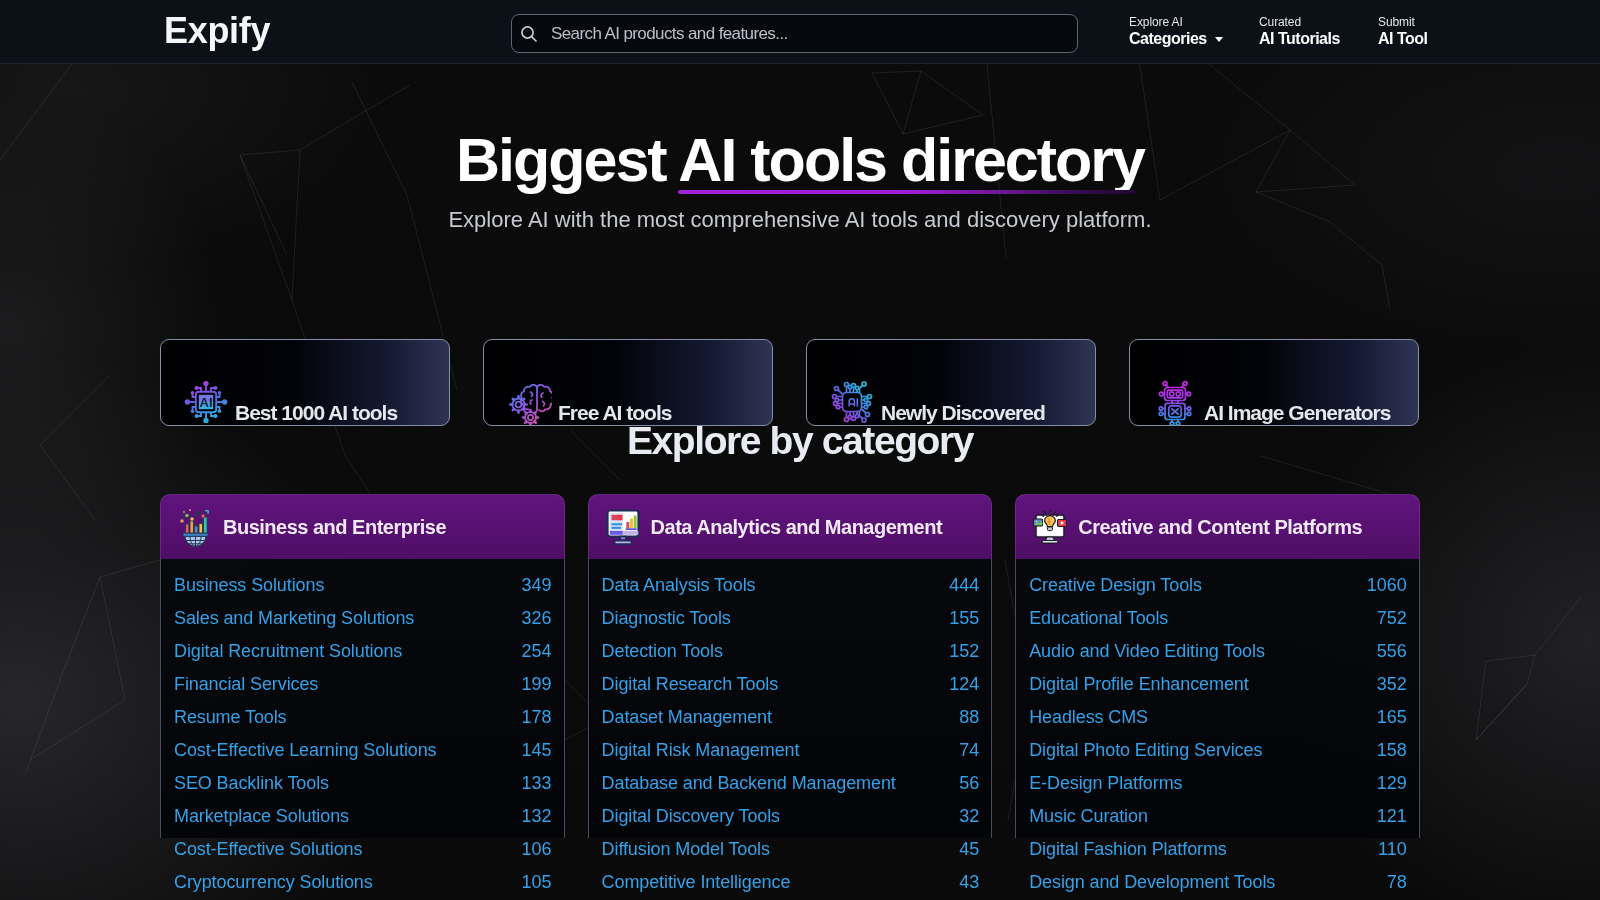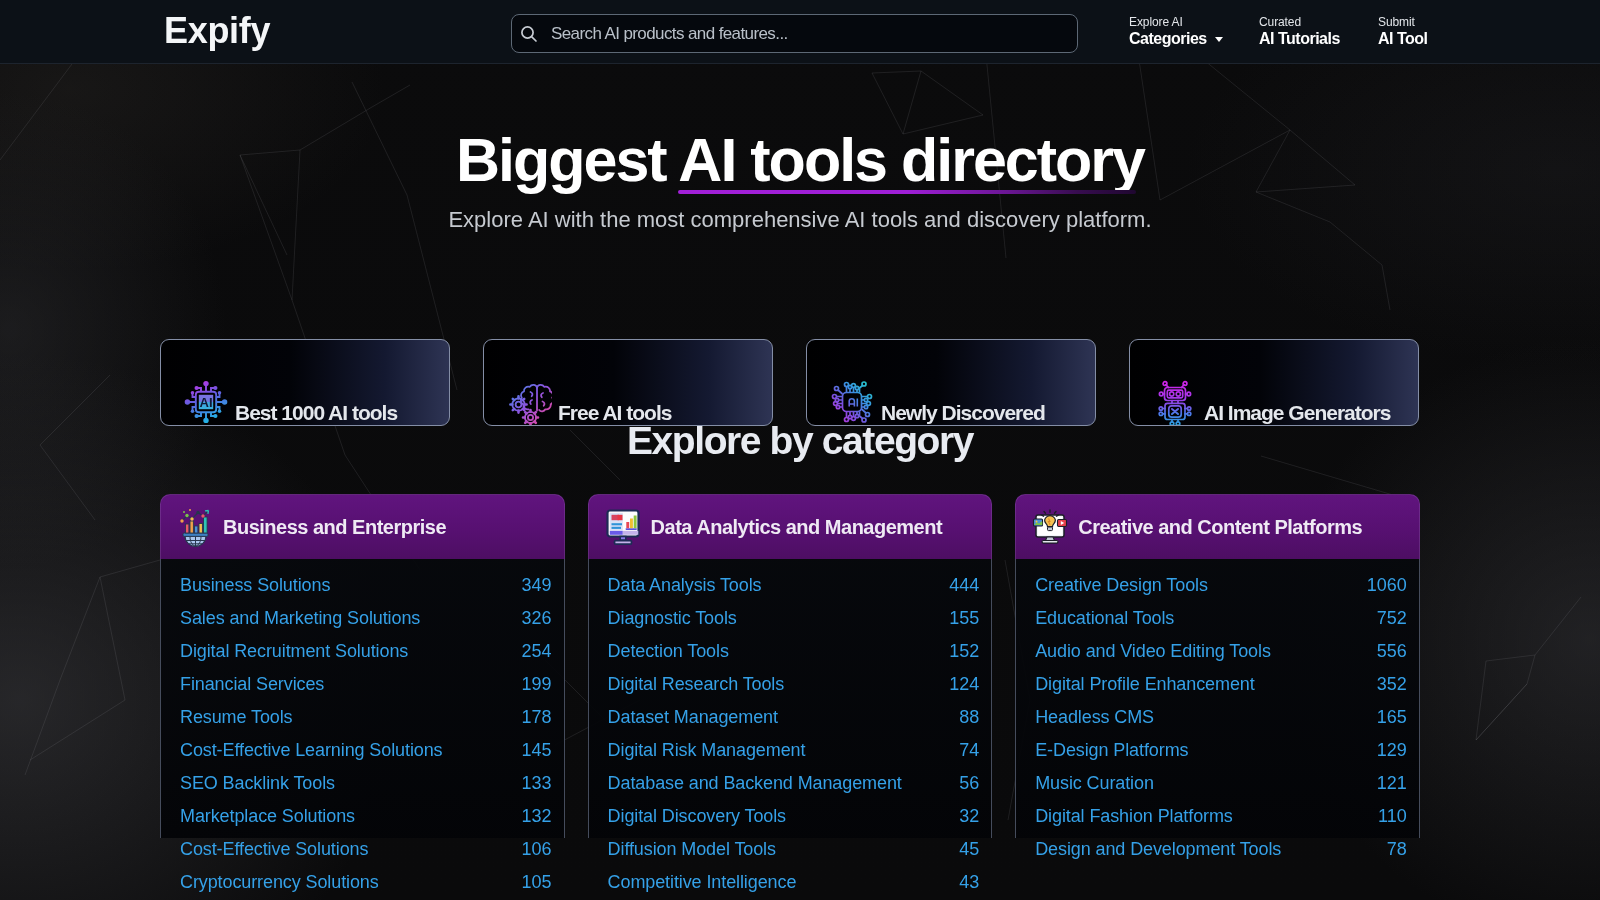--- a/index.html
+++ b/index.html
@@ -40,21 +40,21 @@
 .qbtn .qtxt { margin-left:6px; font-size:21px; font-weight:bold; color:#e4e7ec; letter-spacing:-1px; white-space:nowrap; }
 
 
 #h2t { position:absolute; left:0; top:419px; width:1600px; text-align:center; font-size:39px; letter-spacing:-1.4px; font-weight:bold; color:#e8ebf1; }
 #cards { position:absolute; left:160px; top:494px; width:1280px; display:flex; gap:23px; }
 .card { width:404.6px; }
 .chead { height:65px; border-radius:10px 10px 0 0; background:linear-gradient(180deg,#60147e 0%,#571071 55%,#4d0e63 100%);
   display:flex; align-items:center; border:1px solid rgba(160,120,190,0.25); border-bottom:none; }
 .chead .cicon { margin-left:16px; width:36px; height:40px; flex:none; }
 .chead .ctit { margin-left:10px; font-size:20px; letter-spacing:-0.5px; font-weight:bold; color:#efeaf4; }
-.cbody { height:279px; background:linear-gradient(180deg,rgba(6,8,12,0.92),rgba(3,4,7,0.95)); border-left:1px solid #454c5c; border-right:1px solid #454c5c; padding-top:9.5px;padding-left:6px; }
+.cbody { height:279px; background:linear-gradient(180deg,rgba(6,8,12,0.92),rgba(3,4,7,0.95)); border-left:1px solid #454c5c; border-right:1px solid #454c5c; padding-top:9.5px; }
 .row { height:33px; display:flex; align-items:center; padding:0 12px 0 13px; }
 .row a { color:#35a1e8; font-size:18px; letter-spacing:-0.1px; text-decoration:none; }
 .row .cnt { margin-left:auto; color:#35a1e8; font-size:18px; }
 </style>
 </head>
 <body>
 <div id="page">
 <svg class="bgmesh" width="1600" height="900" viewBox="0 0 1600 900" fill="none">
   <g stroke="#b2b8c0" stroke-opacity="0.12" stroke-width="1">
     <path d="M352 82 L407 195 L457 390"></path>
@@ -425,20 +425,24 @@
           </div>
       <div class="row">
             <a>Digital Profile Enhancement</a>
             <span class="cnt">352</span>
           </div>
       <div class="row">
             <a>Headless CMS</a>
             <span class="cnt">165</span>
           </div>
       <div class="row">
+            <a>Digital Photo Editing Services</a>
+            <span class="cnt">158</span>
+          </div>
+      <div class="row">
             <a>E-Design Platforms</a>
             <span class="cnt">129</span>
           </div>
       <div class="row">
             <a>Music Curation</a>
             <span class="cnt">121</span>
           </div>
       <div class="row">
             <a>Digital Fashion Platforms</a>
             <span class="cnt">110</span>

